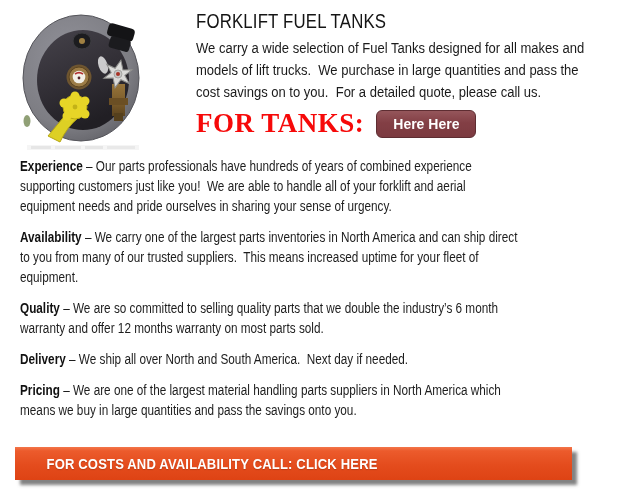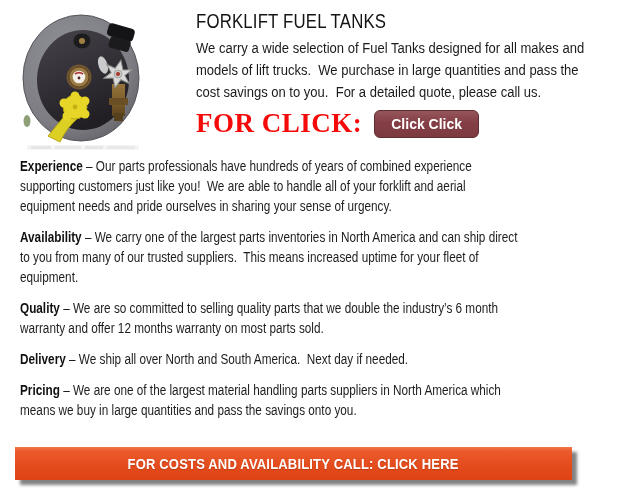--- a/index.html
+++ b/index.html
@@ -41,21 +41,21 @@
   .feature{
     font-size:14px;line-height:20px;margin:0 0 11px 0;color:#1d1d1d;
     white-space:pre-wrap;
   }
   .feature b{font-weight:700;color:#111;}
 
   .banner{
     position:absolute;left:15px;top:447px;width:557px;height:33px;
     background:linear-gradient(180deg,#f3754a 0%, #ec5b2c 12%, #e44c1d 55%, #de4314 100%);
     box-shadow:5px 5px 3px rgba(90,90,90,0.75);
-    display:flex;align-items:center;justify-content:center;
+    display:flex;align-items:center;
     cursor:pointer;
   }
   .banner-text{
     color:#ffffff;font-weight:700;font-size:15.5px;letter-spacing:0.2px;
     transform:scaleX(0.84);white-space:nowrap;
     text-shadow:0 1px 1px rgba(140,45,15,0.45);
   }
 </style>
 </head>
 <body>
@@ -132,22 +132,22 @@
       <rect x="70" y="138" width="18" height="3" fill="#cfcfcf"></rect>
       <rect x="92" y="138" width="28" height="3" fill="#d4d4d4"></rect>
     </g>
   </svg>
 </div>
 
 <div class="head-col">
   <h1 class="page-title cx">FORKLIFT FUEL TANKS</h1>
   <p class="intro cx">We carry a wide selection of Fuel Tanks designed for all makes and models of lift trucks.  We purchase in large quantities and pass the cost savings on to you.  For a detailed quote, please call us.</p>
   <div class="prices-row">
-    <span class="prices-label">FOR CLICK:</span>
-    <button class="click-btn">Click Click</button>
+    <span class="prices-label">FOR TANKS:</span>
+    <button class="click-btn">Here Here</button>
   </div>
 </div>
 
 <div class="features">
   <div class="features-inner cx">
     <p class="feature"><b>Experience</b> <span>– Our parts professionals have hundreds of years of combined experience supporting customers just like you!  We are able to handle all of your forklift and aerial equipment needs and pride ourselves in sharing your sense of urgency.</span></p>
     <p class="feature"><b>Availability</b> <span>– We carry one of the largest parts inventories in North America and can ship direct to you from many of our trusted suppliers.  This means increased uptime for your fleet of equipment.</span></p>
     <p class="feature"><b>Quality</b> <span>– We are so committed to selling quality parts that we double the industry’s 6 month warranty and offer 12 months warranty on most parts sold.</span></p>
     <p class="feature"><b>Delivery</b> <span>– We ship all over North and South America.  Next day if needed.</span></p>
     <p class="feature"><b>Pricing</b> <span>– We are one of the largest material handling parts suppliers in North America which means we buy in large quantities and pass the savings onto you.</span></p>

